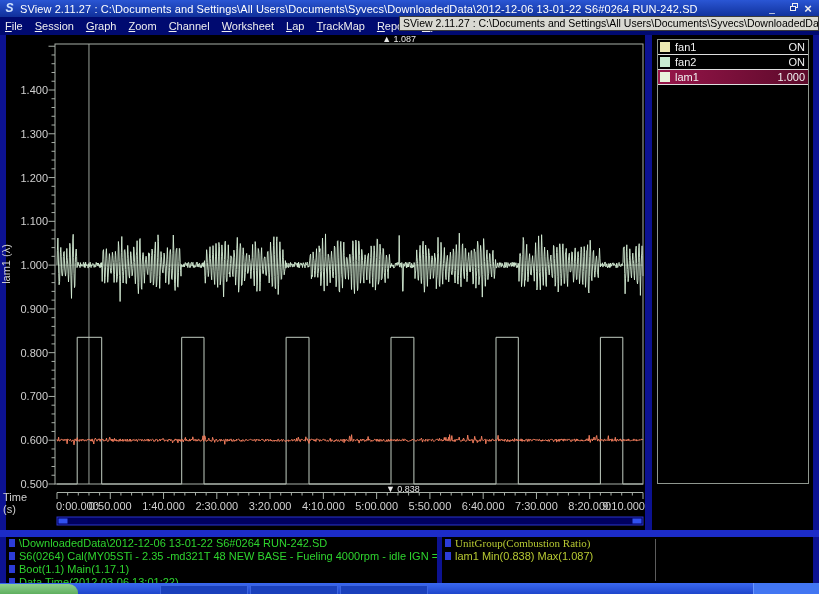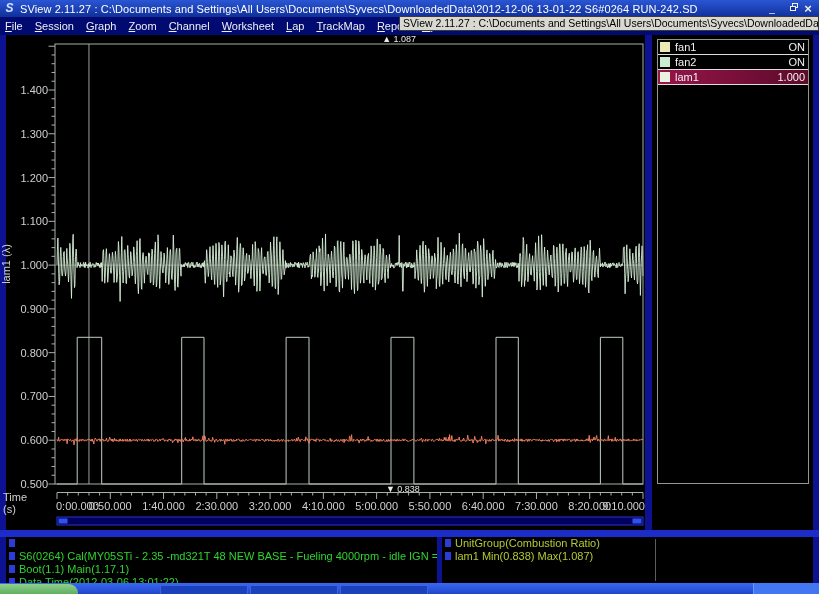--- a/index.html
+++ b/index.html
@@ -265,38 +265,39 @@
         <span class="swatch" style="background: rgb(233, 242, 220);"></span>
         <span class="ch-name">lam1</span>
         <span class="ch-val">1.000</span>
       </div>
     </div>
   </div>
 
   <div class="status status-left">
     <div class="status-line">
         <span class="bullet"></span>
+        <span style="color: rgb(46, 212, 46);">\DownloadedData\2012-12-06 13-01-22 S6#0264 RUN-242.SD</span>
       </div>
     <div class="status-line">
         <span class="bullet"></span>
         <span style="color: rgb(46, 212, 46);">S6(0264) Cal(MY05STi - 2.35 -md321T 48 NEW BASE - Fueling 4000rpm - idle IGN =1.5)</span>
       </div>
     <div class="status-line">
         <span class="bullet"></span>
         <span style="color: rgb(46, 212, 46);">Boot(1.1) Main(1.17.1)</span>
       </div>
     <div class="status-line">
         <span class="bullet"></span>
         <span style="color: rgb(46, 212, 46);">Data Time(2012-03-06 13:01:22)</span>
       </div>
   </div>
   <div class="status status-right">
     <div class="status-line">
         <span class="bullet"></span>
-        <span style="color: rgb(182, 200, 50);">UnitGroup(Combustion Ratio)</span>
+        <span style="color: rgb(182, 200, 50); font-family: Liberation Serif, serif;">UnitGroup(Combustion Ratio)</span>
       </div>
     <div class="status-line">
         <span class="bullet"></span>
         <span style="color: rgb(182, 200, 50);">lam1 Min(0.838) Max(1.087)</span>
       </div>
   </div>
   <div class="status-vline"></div>
 
   <div class="taskbar">
     <div class="start-button"></div>

